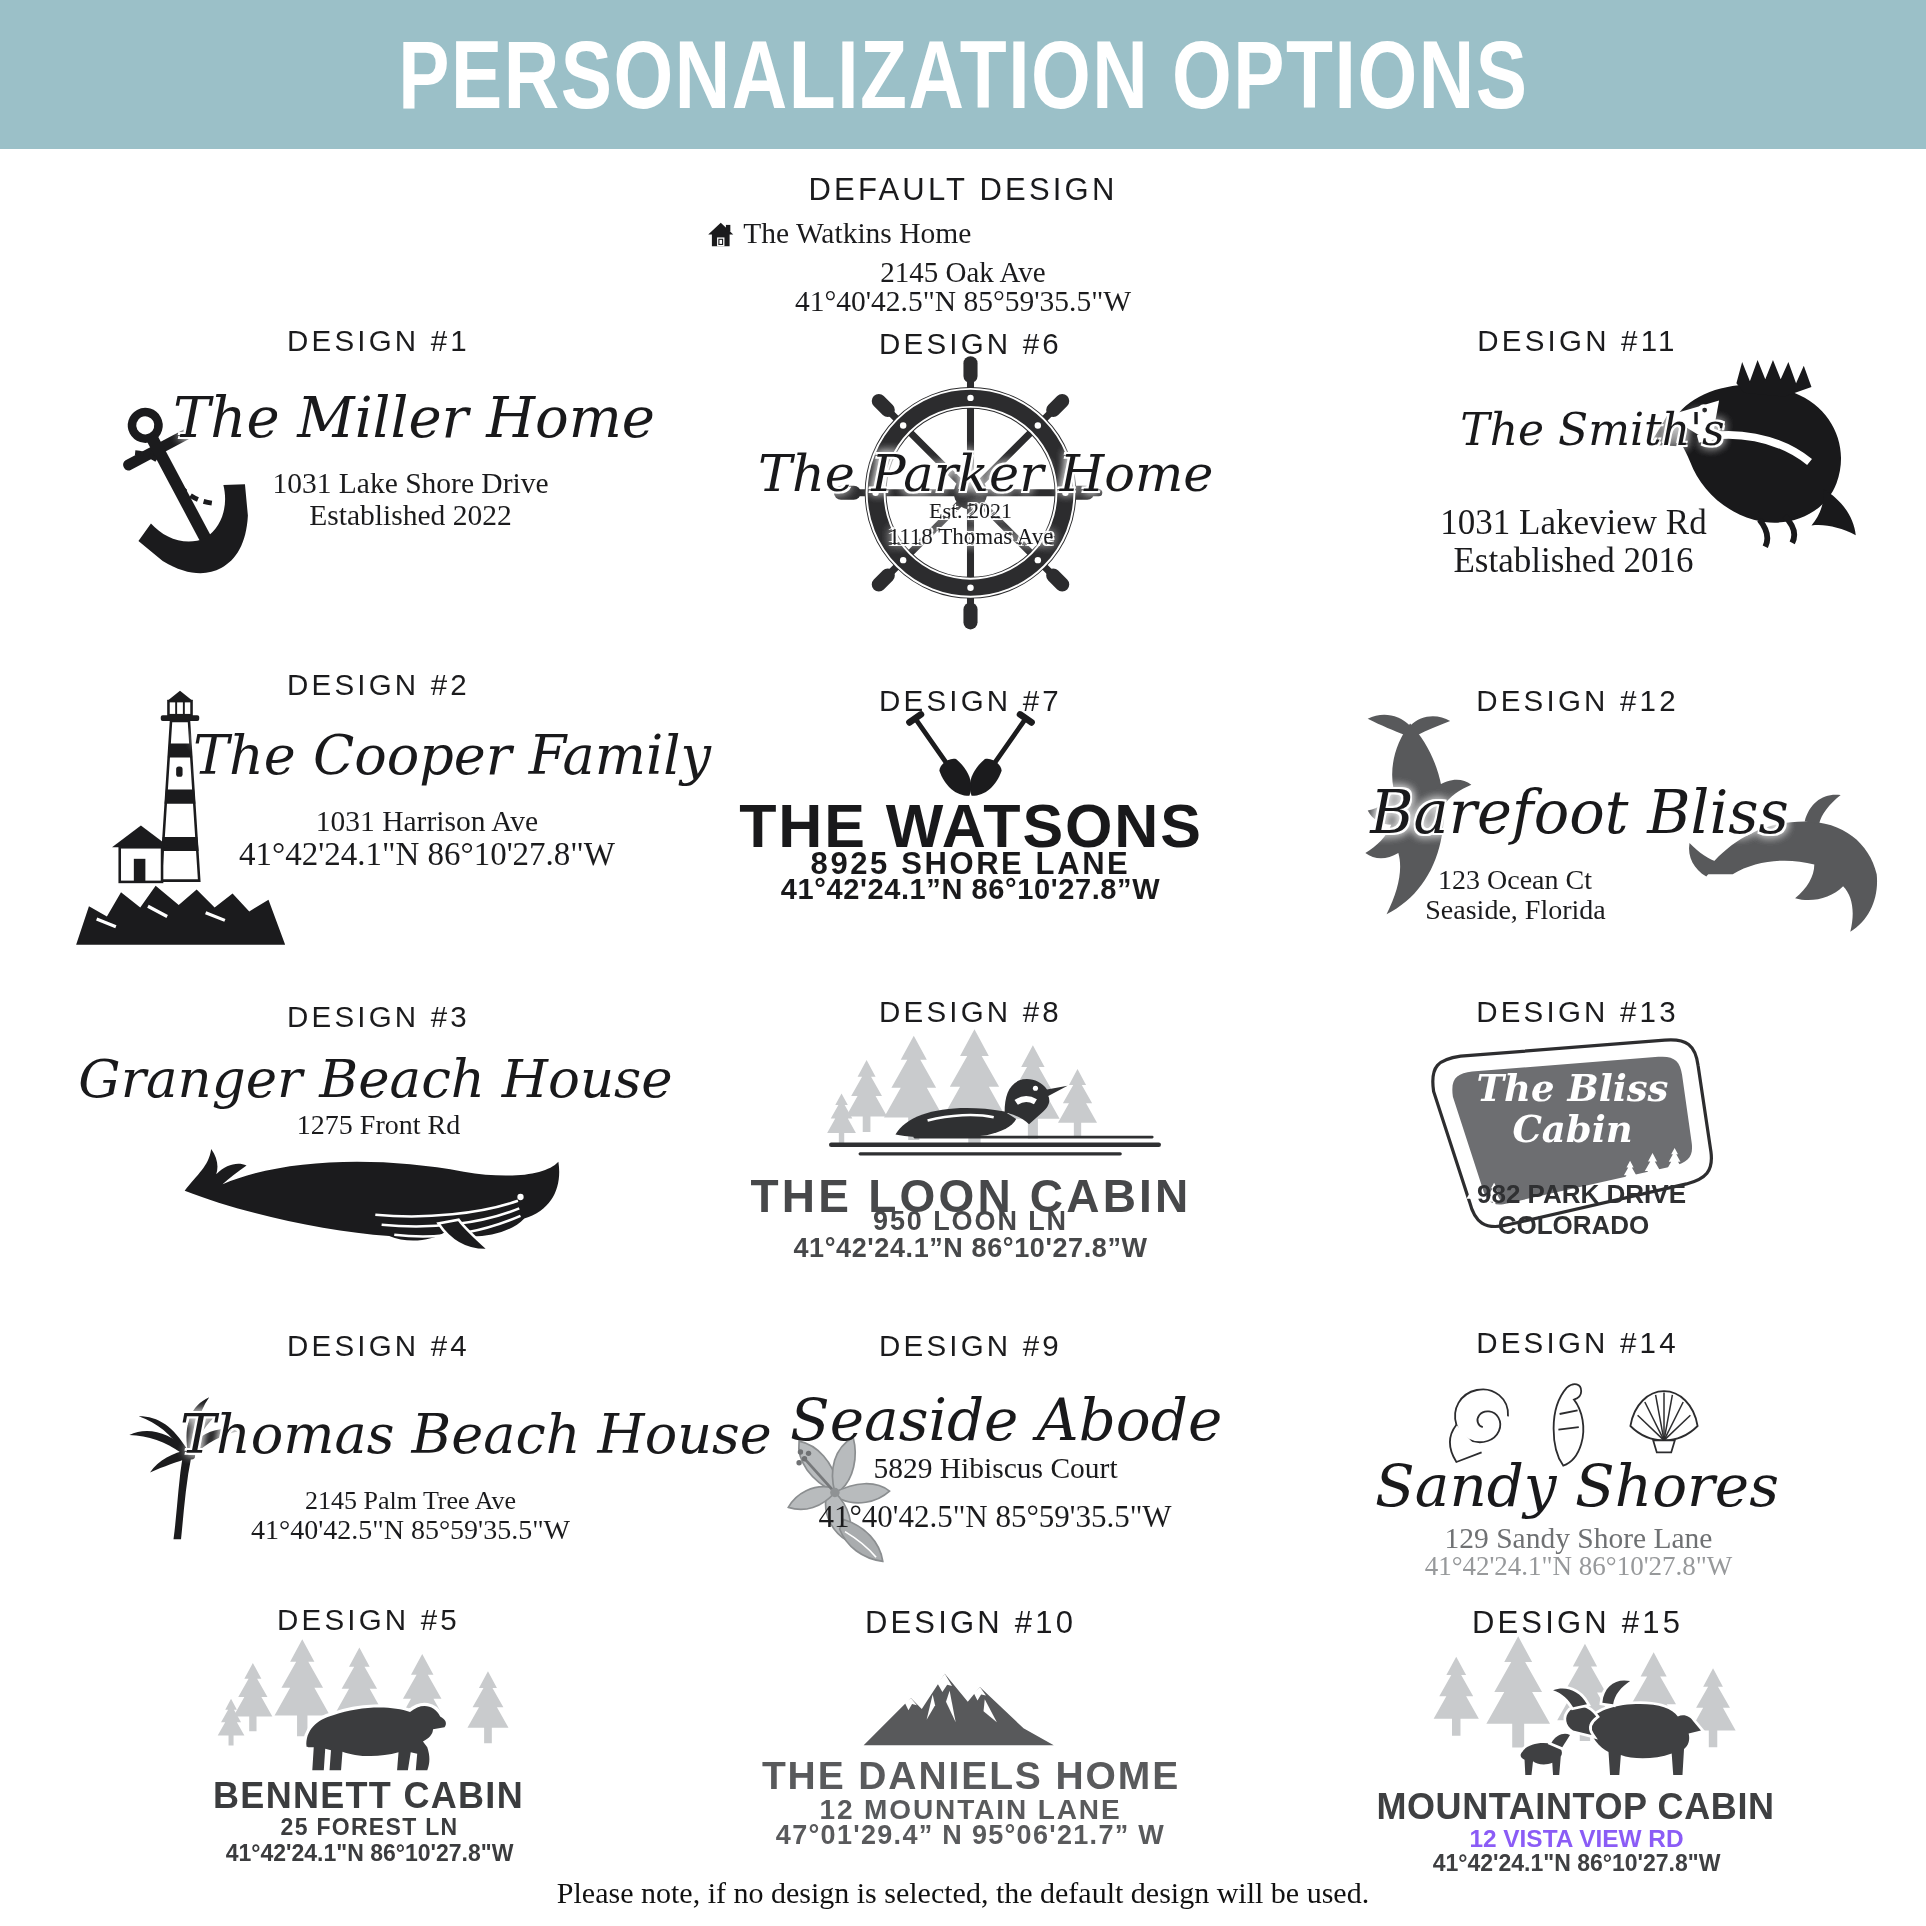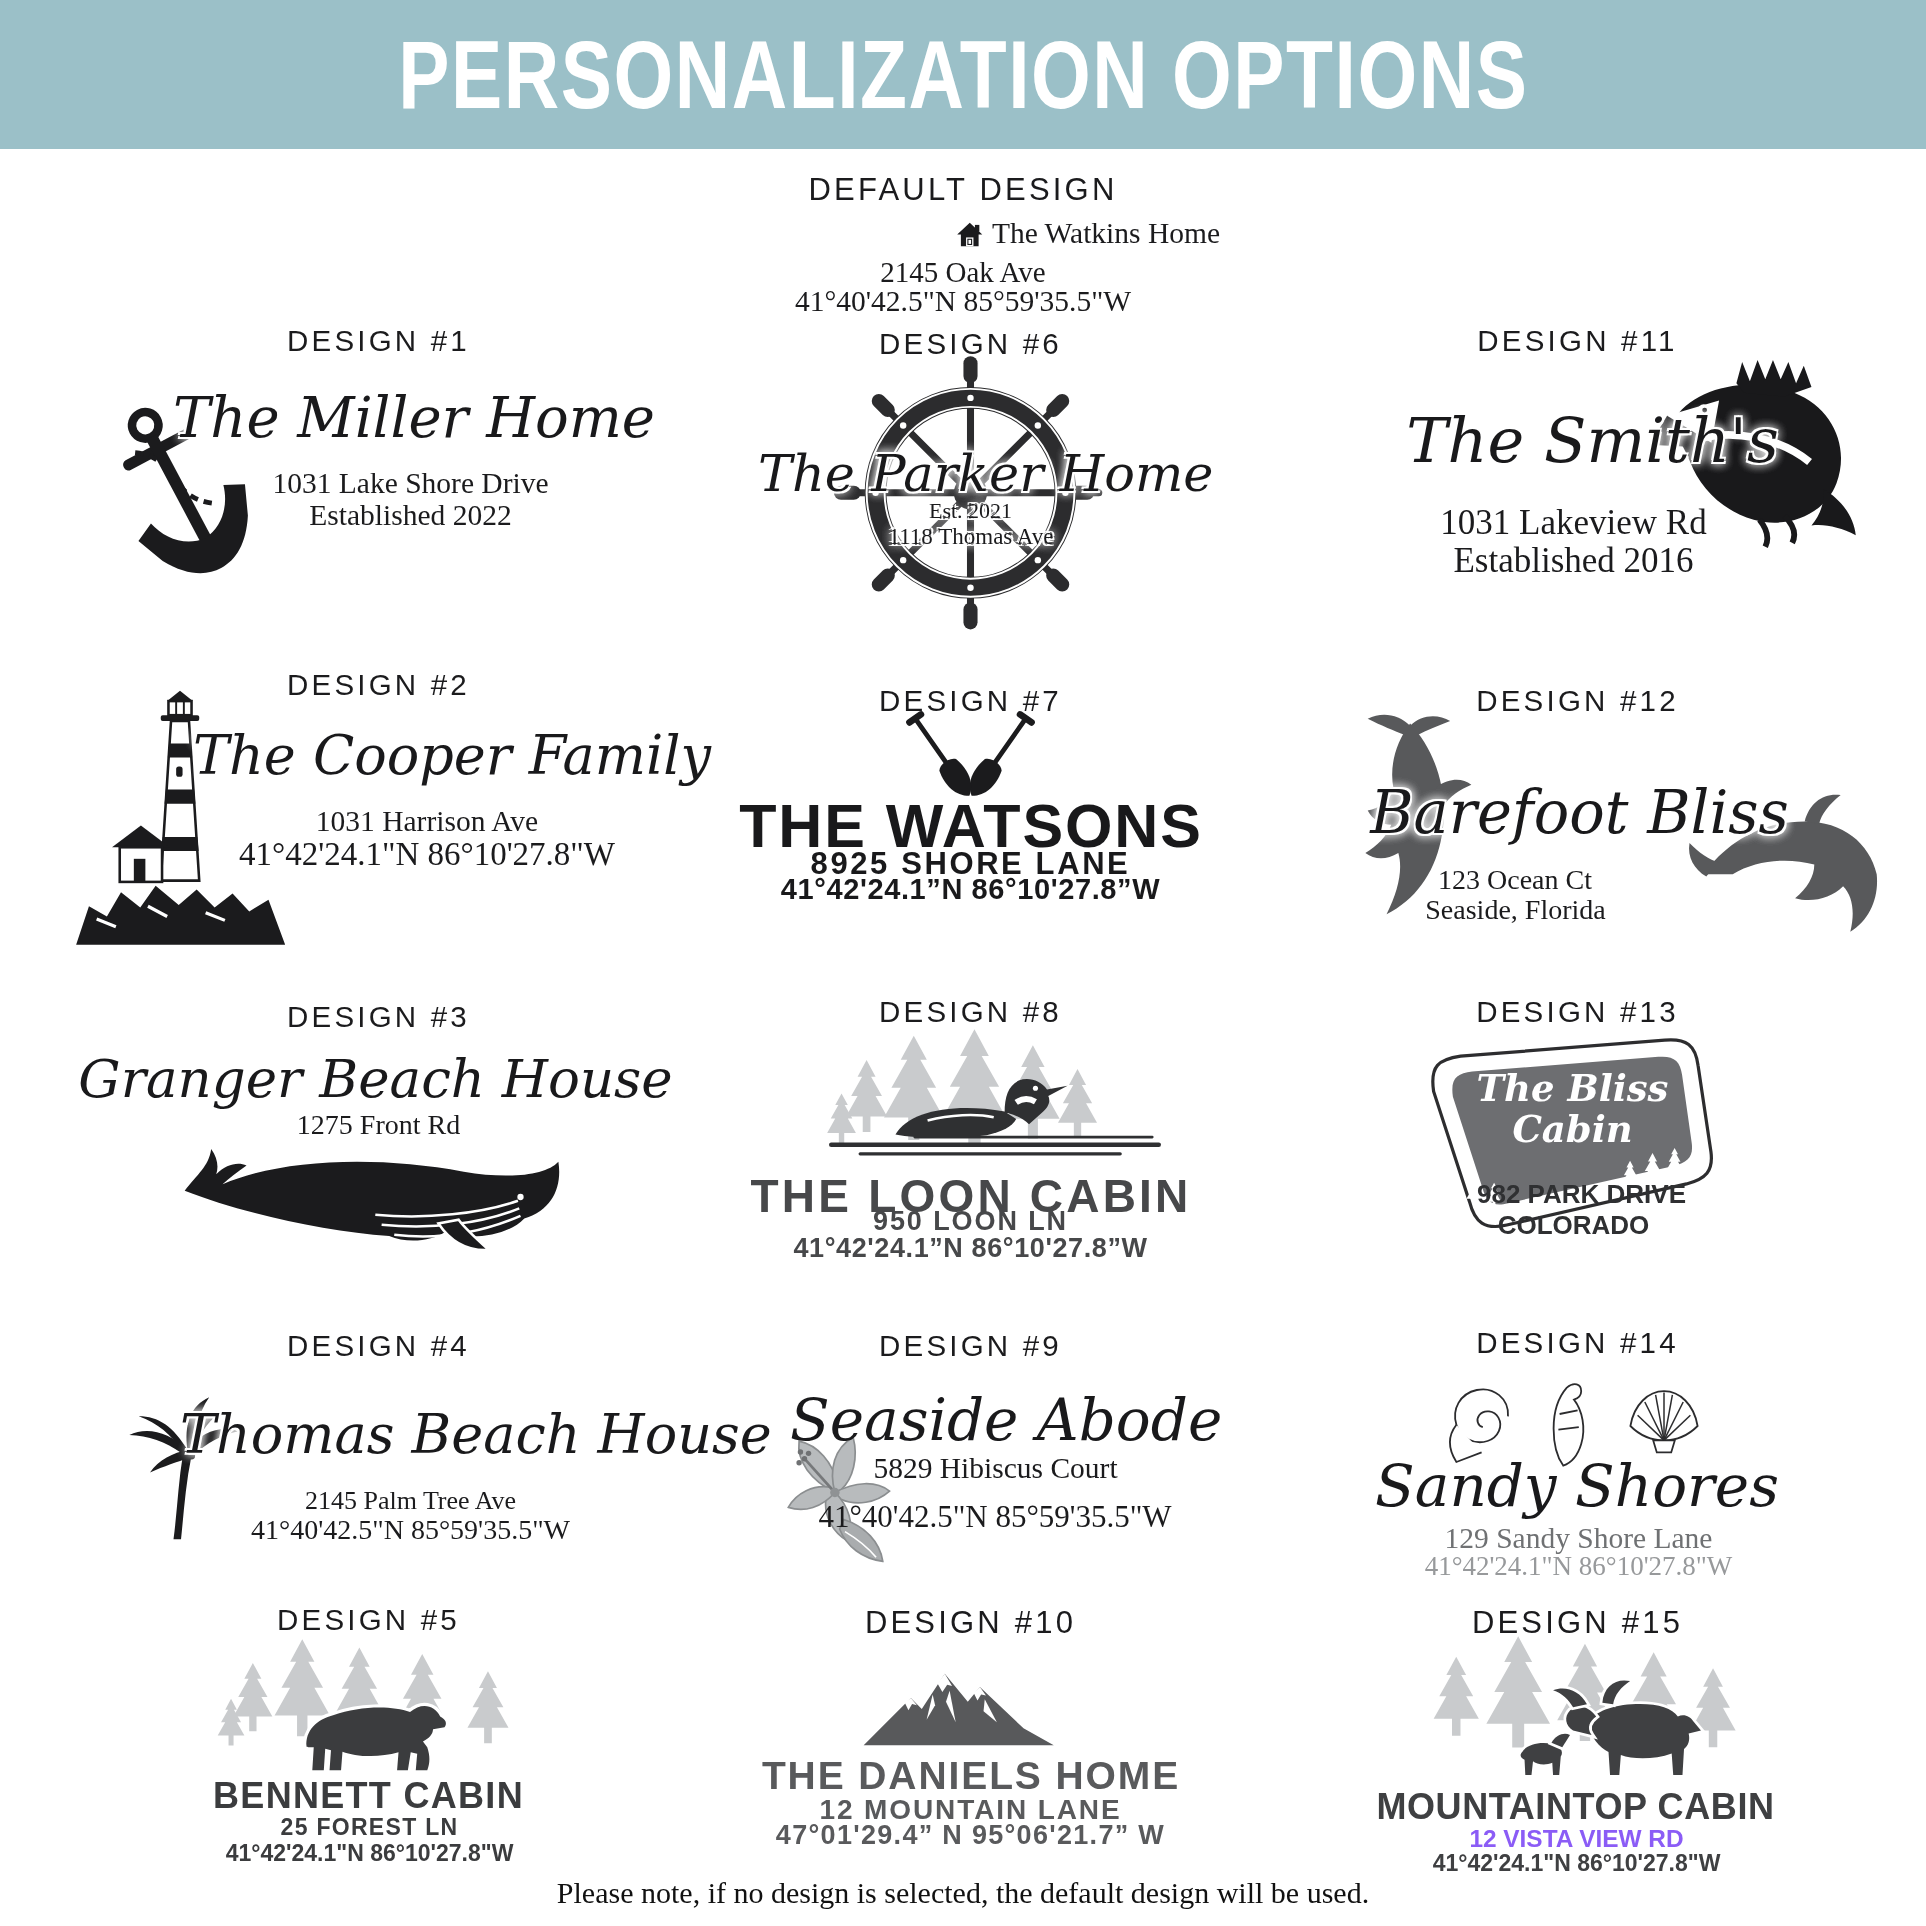--- a/index.html
+++ b/index.html
@@ -41,21 +41,21 @@
       <path d="M-17 14 C-24 40 -19 64 0 77 C19 64 24 40 17 14 C10 5 -10 5 -17 14 Z"></path>
     </g>
   </defs>
 </svg>
 
 <div class="hdr">
   <span>PERSONALIZATION OPTIONS</span>
 </div>
 
 <div class="lbl" style="left:642px;top:172px;width:642px;font-size:31px">DEFAULT DESIGN</div>
-<div class="abs" style="left:706px;top:217px;width:514px;display:flex;align-items:center;justify-content:flex-end;gap:7.7px">
+<div class="abs" style="left:706px;top:217px;width:514px;display:flex;align-items:center;justify-content:flex-start;gap:7.7px">
   <svg width="29.5" height="29.5" viewBox="0 0 40 40">
     <path class="ink" d="M3 21 L20 5 L37 21 L32 21 L32 37 L8 37 L8 21 Z"></path>
     <rect class="ink" x="27" y="8" width="6" height="9"></rect>
     <rect class="wht" x="15" y="25" width="10" height="12"></rect>
     <rect class="wht" x="17.5" y="27.5" width="5" height="7" style="fill:none;stroke:#1b1b1d;stroke-width:1.5"></rect>
   </svg>
   <span class="ser" style="position:static;font-size:29.5px">The Watkins Home</span>
 </div>
 <div class="ser" style="left:706px;top:256px;width:514px;font-size:29px">2145 Oak Ave</div>
 <div class="ser" style="left:674px;top:285px;width:578px;font-size:29.5px">41°40'42.5"N 85°59'35.5"W</div>
@@ -289,21 +289,21 @@
       <path d="M96 30 L102 8 L110 28 L118 6 L126 26 L134 6 L142 26 L150 8 L158 30 L166 12 L174 34 L146 44 L104 40 Z"></path>
       <path d="M186 140 C204 150 218 168 220 188 C204 180 188 176 174 178 C184 166 188 152 186 140 Z"></path>
       <path d="M24 64 L6 94 L46 96 C54 88 58 78 60 70 Z"></path>
     </g>
     <path class="wht" d="M24 64 L78 48 L70 92 Z"></path>
     <path d="M56 88 C92 78 140 86 172 112" style="fill:none;stroke:#fff;stroke-width:8"></path>
     <path d="M120 172 C128 182 130 192 126 200 M146 168 C156 178 158 188 154 196" style="fill:none;stroke:#19191b;stroke-width:6"></path>
     <circle class="wht" cx="62" cy="58" r="6"></circle>
       <circle cx="63" cy="58" r="2.5" style="fill:#19191b"></circle>
   </svg>
-  <div class="script halo" style="left:1342px;top:404px;width:501px;font-size:62px">The Smith's</div>
+  <div class="script halo" style="left:1342px;top:404px;width:501px;font-size:44px">The Smith's</div>
   <div class="ser" style="left:1368px;top:503px;width:411px;font-size:35px">1031 Lakeview Rd</div>
   <div class="ser" style="left:1368px;top:541px;width:411px;font-size:35px">Established 2016</div>
 </div>
 
 <div>
   <div class="lbl" style="left:1353px;top:684px;width:449px">DESIGN #12</div>
   <svg class="abs" style="left:1339px;top:714px" width="154" height="212" viewBox="0 0 130 180">
     <g class="grayD">
       <path d="M60 8 C84 34 94 72 86 108 C80 136 64 158 40 170 C50 150 54 132 50 118 C40 124 30 124 22 118 C32 112 40 104 44 94 C36 94 28 90 24 82 C34 80 42 74 46 64 C42 44 48 24 60 8 Z"></path>
       <path d="M60 10 C50 0 36 -2 24 4 C36 10 46 14 56 18 Z"></path>

